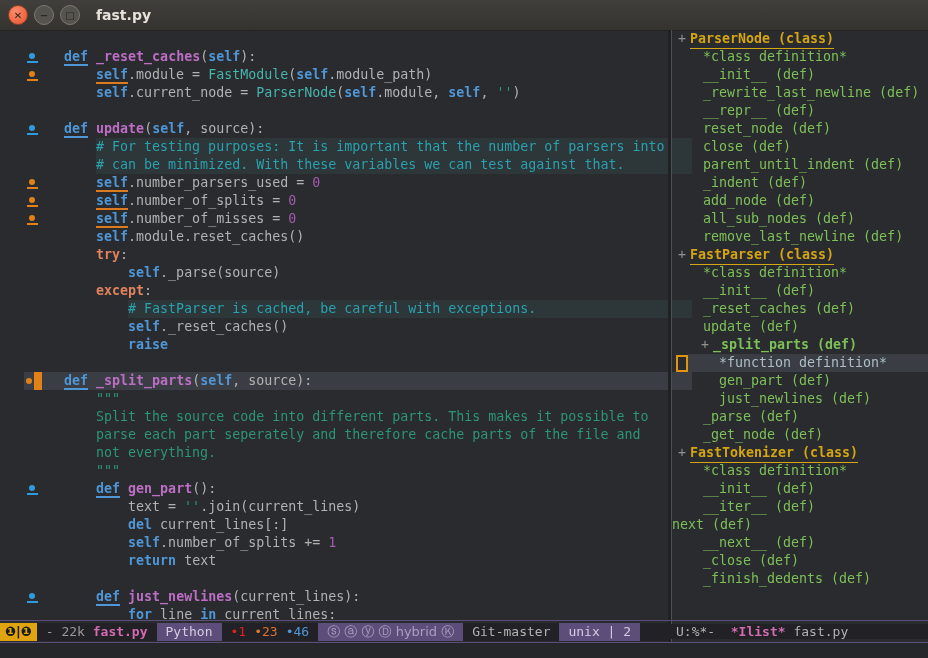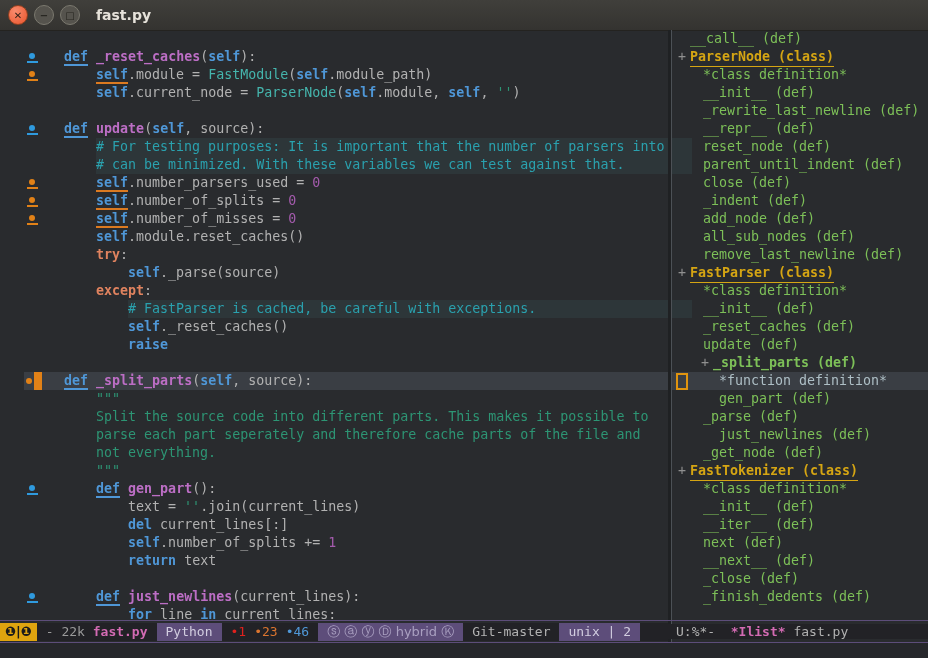--- a/index.html
+++ b/index.html
@@ -116,49 +116,48 @@
       <div class="code-line"><span class="tk-tx">            </span><span class="tk-slf">self</span><span class="tk-tx">.number_of_splits += </span><span class="tk-nu">1</span></div>
       <div class="code-line"><span class="tk-tx">            </span><span class="tk-kw">return</span><span class="tk-tx"> text</span></div>
       <div class="code-line"></div>
       <div class="code-line"><span class="mk mk-b"></span><span class="tk-tx">        </span><span class="tk-kd">def</span><span class="tk-tx"> </span><span class="tk-fn">just_newlines</span><span class="tk-tx">(current_lines):</span></div>
       <div class="code-line"><span class="tk-tx">            </span><span class="tk-kw">for</span><span class="tk-tx"> line </span><span class="tk-kw">in</span><span class="tk-tx"> current_lines:</span></div>
     </div>
 
   <div class="divider"></div>
 
   <div class="sidebar" id="sidebar">
-      <div class="side-line"><span class="lbl" style="margin-left: 18px;">__call__ (def)</span></div>
       <div class="side-line v-cls"><span class="plus" style="left: 6px;">+</span><span class="lbl" style="margin-left: 18px;">ParserNode (class)</span></div>
       <div class="side-line"><span class="lbl" style="margin-left: 31px;">*class definition*</span></div>
       <div class="side-line"><span class="lbl" style="margin-left: 31px;">__init__ (def)</span></div>
       <div class="side-line"><span class="lbl" style="margin-left: 31px;">_rewrite_last_newline (def)</span></div>
       <div class="side-line"><span class="lbl" style="margin-left: 31px;">__repr__ (def)</span></div>
       <div class="side-line"><span class="lbl" style="margin-left: 31px;">reset_node (def)</span></div>
+      <div class="side-line"><span class="lbl" style="margin-left: 31px;">close (def)</span></div>
       <div class="side-line"><span class="lbl" style="margin-left: 31px;">parent_until_indent (def)</span></div>
-      <div class="side-line"><span class="lbl" style="margin-left: 31px;">close (def)</span></div>
       <div class="side-line"><span class="lbl" style="margin-left: 31px;">_indent (def)</span></div>
       <div class="side-line"><span class="lbl" style="margin-left: 31px;">add_node (def)</span></div>
       <div class="side-line"><span class="lbl" style="margin-left: 31px;">all_sub_nodes (def)</span></div>
       <div class="side-line"><span class="lbl" style="margin-left: 31px;">remove_last_newline (def)</span></div>
       <div class="side-line v-cls"><span class="plus" style="left: 6px;">+</span><span class="lbl" style="margin-left: 18px;">FastParser (class)</span></div>
       <div class="side-line"><span class="lbl" style="margin-left: 31px;">*class definition*</span></div>
       <div class="side-line"><span class="lbl" style="margin-left: 31px;">__init__ (def)</span></div>
       <div class="side-line"><span class="lbl" style="margin-left: 31px;">_reset_caches (def)</span></div>
       <div class="side-line"><span class="lbl" style="margin-left: 31px;">update (def)</span></div>
       <div class="side-line v-sel"><span class="plus" style="left: 29px;">+</span><span class="lbl" style="margin-left: 41px;">_split_parts (def)</span></div>
       <div class="side-line v-pale hl"><span class="cursor-box"></span><span class="lbl" style="margin-left: 47px;">*function definition*</span></div>
       <div class="side-line"><span class="lbl" style="margin-left: 47px;">gen_part (def)</span></div>
+      <div class="side-line"><span class="lbl" style="margin-left: 47px;">just_newlines (def)</span></div>
       <div class="side-line"><span class="lbl" style="margin-left: 31px;">_parse (def)</span></div>
-      <div class="side-line"><span class="lbl" style="margin-left: 47px;">just_newlines (def)</span></div>
       <div class="side-line"><span class="lbl" style="margin-left: 31px;">_get_node (def)</span></div>
       <div class="side-line v-cls"><span class="plus" style="left: 6px;">+</span><span class="lbl" style="margin-left: 18px;">FastTokenizer (class)</span></div>
       <div class="side-line"><span class="lbl" style="margin-left: 31px;">*class definition*</span></div>
       <div class="side-line"><span class="lbl" style="margin-left: 31px;">__init__ (def)</span></div>
       <div class="side-line"><span class="lbl" style="margin-left: 31px;">__iter__ (def)</span></div>
-      <div class="side-line"><span class="lbl" style="margin-left: 31px;">next (def)</span></div>
+      <div class="side-line"><span class="lbl" style="">next (def)</span></div>
       <div class="side-line"><span class="lbl" style="margin-left: 31px;">__next__ (def)</span></div>
       <div class="side-line"><span class="lbl" style="margin-left: 31px;">_close (def)</span></div>
       <div class="side-line"><span class="lbl" style="margin-left: 31px;">_finish_dedents (def)</span></div>
     </div>
 
   <div class="ml">
     <div class="ml-left">
       <div class="seg winnum">❶|❶</div>
       <div class="seg dark"><span class="dim">- 22k</span><span> </span><span class="pink">fast.py</span></div>
       <div class="seg purple">Python</div>

